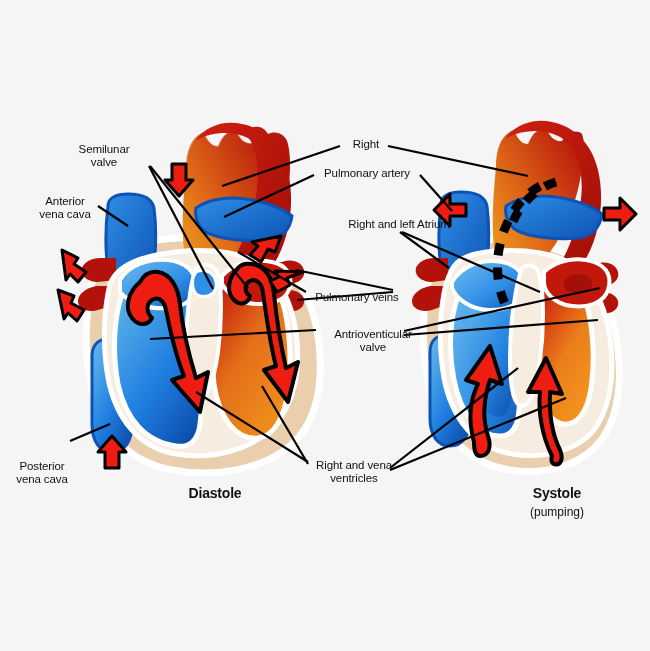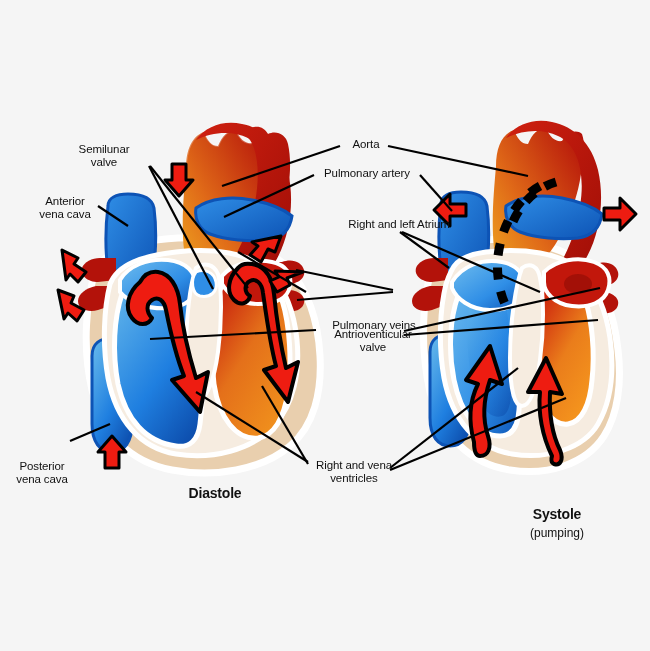--- a/index.html
+++ b/index.html
@@ -361,36 +361,36 @@
 
   <div class="lbl" style="left:64px; top:143px; width:80px;">Semilunar
 valve</div>
 
   <div class="lbl" style="left:20px; top:195px; width:90px;">Anterior
 vena cava</div>
 
   <div class="lbl" style="left:2px; top:428px; width:80px;margin-top:32px;">Posterior
 vena cava</div>
 
-  <div class="lbl" style="left:341px; top:138px; width:50px;">Aorta</div>
+  <div class="lbl" style="left:341px; top:138px; width:50px;">Right</div>
 
   <div class="lbl" style="left:313px; top:167px; width:108px;">Pulmonary artery</div>
 
   <div class="lbl" style="left:329px; top:218px; width:140px;">Right and left Atrium</div>
 
-  <div class="lbl" style="left:322px; top:291px; width:104px;margin-top:28px;">Pulmonary veins</div>
+  <div class="lbl" style="left:305px; top:291px; width:104px;">Pulmonary veins</div>
 
   <div class="lbl" style="left:318px; top:328px; width:110px;">Antrioventicular
 valve</div>
 
   <div class="lbl" style="left:309px; top:459px; width:90px;">Right and vena
 ventricles</div>
 
   <div class="phase-title" style="left:130px; top:482px; width:170px;">
     <span class="pt-name">Diastole</span>
   </div>
 
-  <div class="phase-title" style="left:472px; top:482px; width:170px;margin-top:21px;">
+  <div class="phase-title" style="left:472px; top:482px; width:170px;">
     <span class="pt-name">Systole</span>
     <span class="pt-sub">(pumping)</span>
   </div>
 
 </div>
 
 </body></html>

